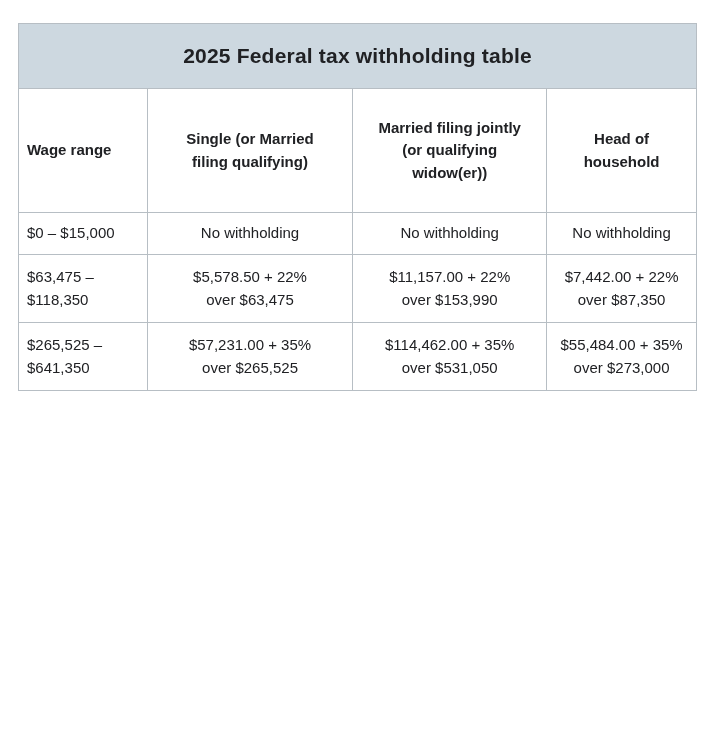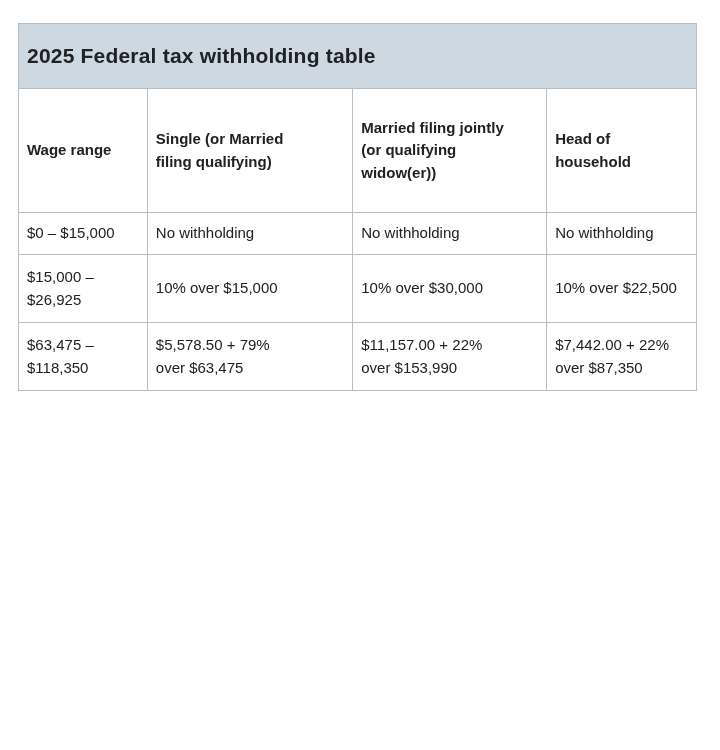--- a/index.html
+++ b/index.html
@@ -19,21 +19,21 @@
   table.tax-table {
     position: absolute;
     left: 18px;
     top: 23px;
     width: 679px;
     border-collapse: collapse;
     table-layout: fixed;
   }
   .tax-table th, .tax-table td {
     border: 1px solid #b7bec4;
-    text-align: left;
+    text-align: center;
     vertical-align: middle;
     white-space: pre-line;
     font-size: 15px;
     line-height: 1.5;
     padding: 4px 8px;
     box-sizing: border-box;
     font-weight: 400;
   }
   .title-row th {
     background: #cdd8e0;
@@ -80,31 +80,34 @@
       </tr>
     </thead>
     <tbody>
       <tr class="short">
         <td class="col-wage">$0 – $15,000</td>
         <td>No withholding</td>
         <td>No withholding</td>
         <td>No withholding</td>
       </tr>
       <tr>
-        <td class="col-wage">$15,000 –
-$26,925</td>
-        <td>10% over $15,000</td>
-        <td>10% over $30,000</td>
-        <td>10% over $22,500</td>
-      </tr>
-      <tr>
         <td class="col-wage">$63,475 –
 $118,350</td>
-        <td>$5,578.50 + 79%
+        <td>$5,578.50 + 22%
 over $63,475</td>
         <td>$11,157.00 + 22%
 over $153,990</td>
         <td>$7,442.00 + 22%
 over $87,350</td>
       </tr>
+      <tr>
+        <td class="col-wage">$265,525 –
+$641,350</td>
+        <td>$57,231.00 + 35%
+over $265,525</td>
+        <td>$114,462.00 + 35%
+over $531,050</td>
+        <td>$55,484.00 + 35%
+over $273,000</td>
+      </tr>
     </tbody>
   </table>
 </div>
 
 </body></html>

